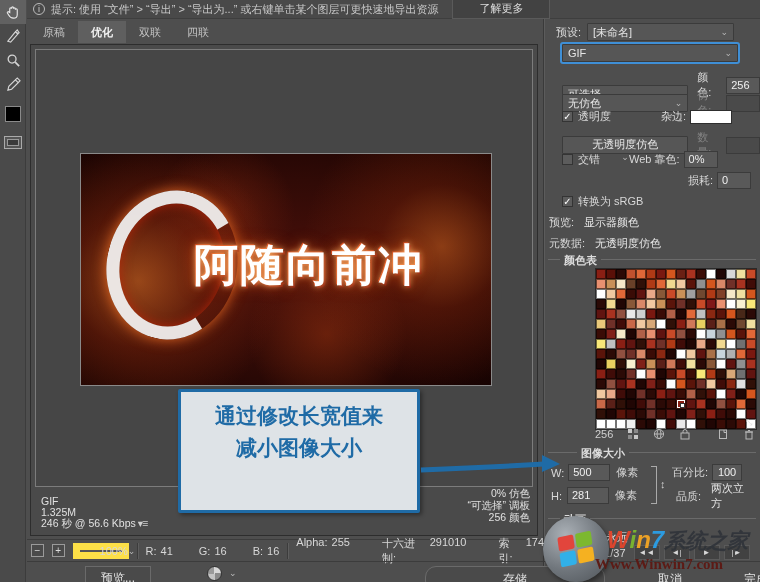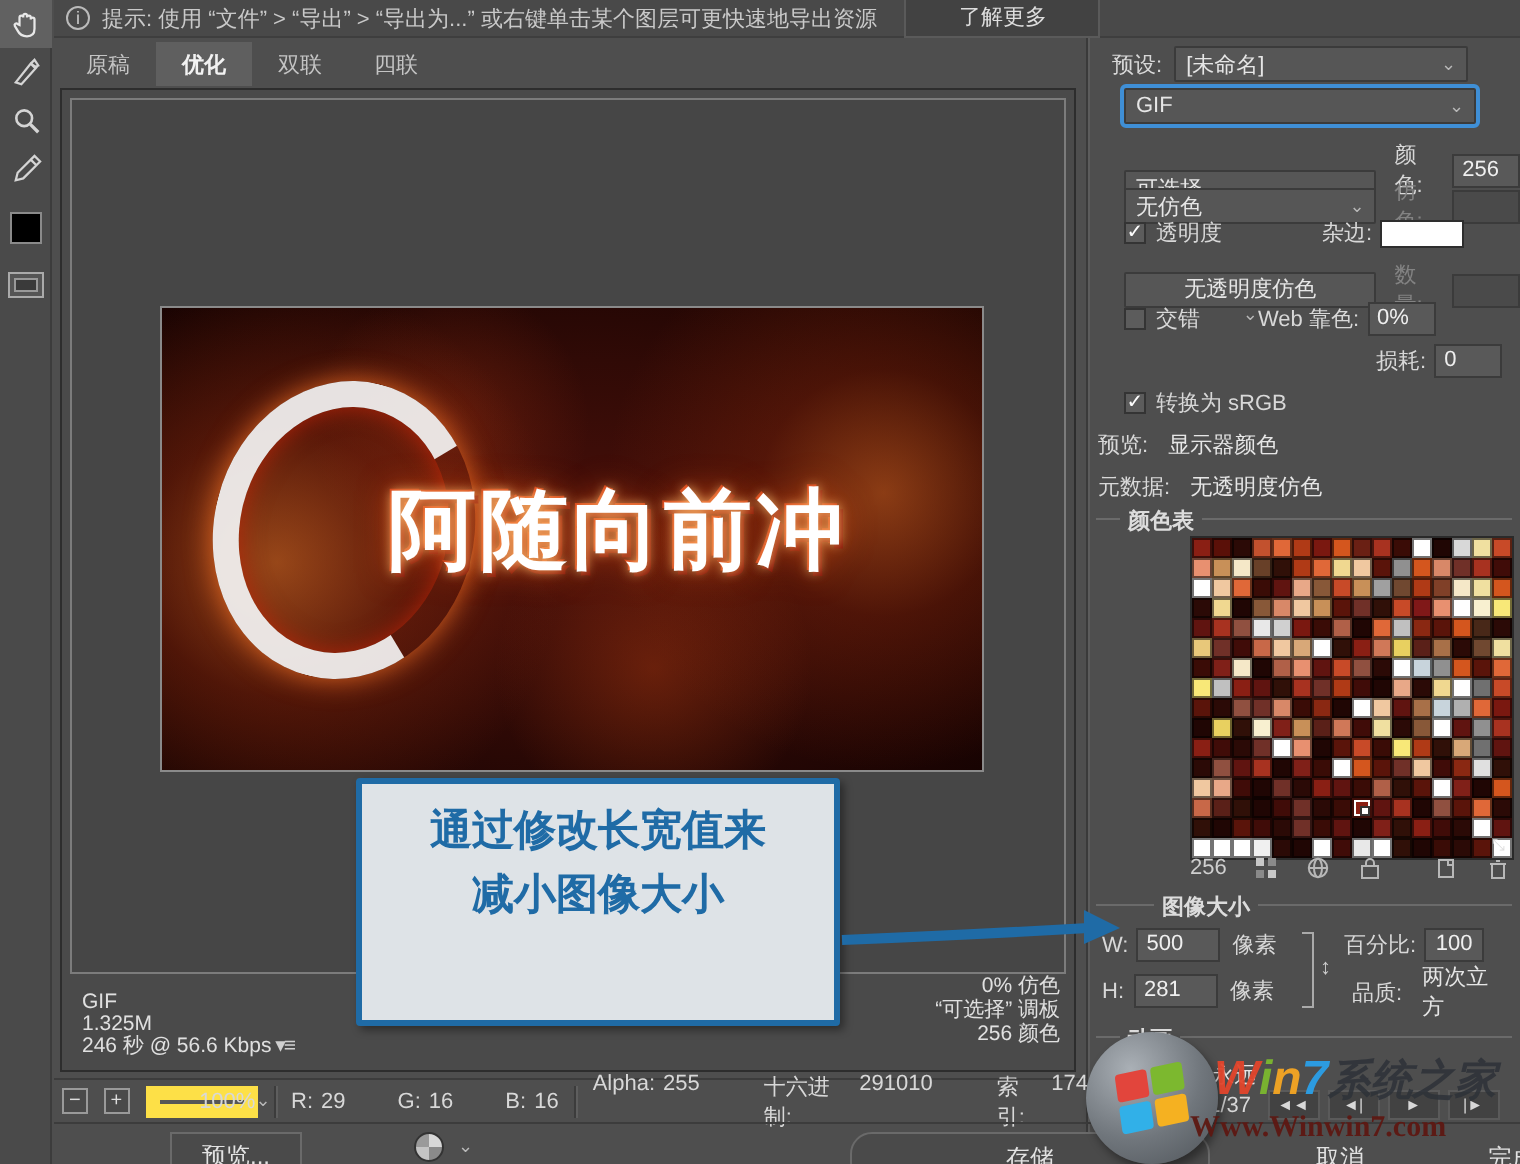--- a/index.html
+++ b/index.html
@@ -645,21 +645,21 @@
   <span class="zbtn">−</span>
   <span class="zbtn">+</span>
   <div class="zoom-dd">
     <span>100%</span>
       <span class="chev" style="color:#b8b8b8;font-size:9px;">⌄</span>
   </div>
   <span class="sb-sep"></span>
   <span id="sb-seg1" style="display:flex;gap:26px;">
       <span class="sb-seg">
         <span>R:</span>
-        <span>29</span>
+        <span>41</span>
       </span>
       <span class="sb-seg">
         <span>G:</span>
         <span>16</span>
       </span>
       <span class="sb-seg">
         <span>B:</span>
         <span>16</span>
       </span>
     </span>

